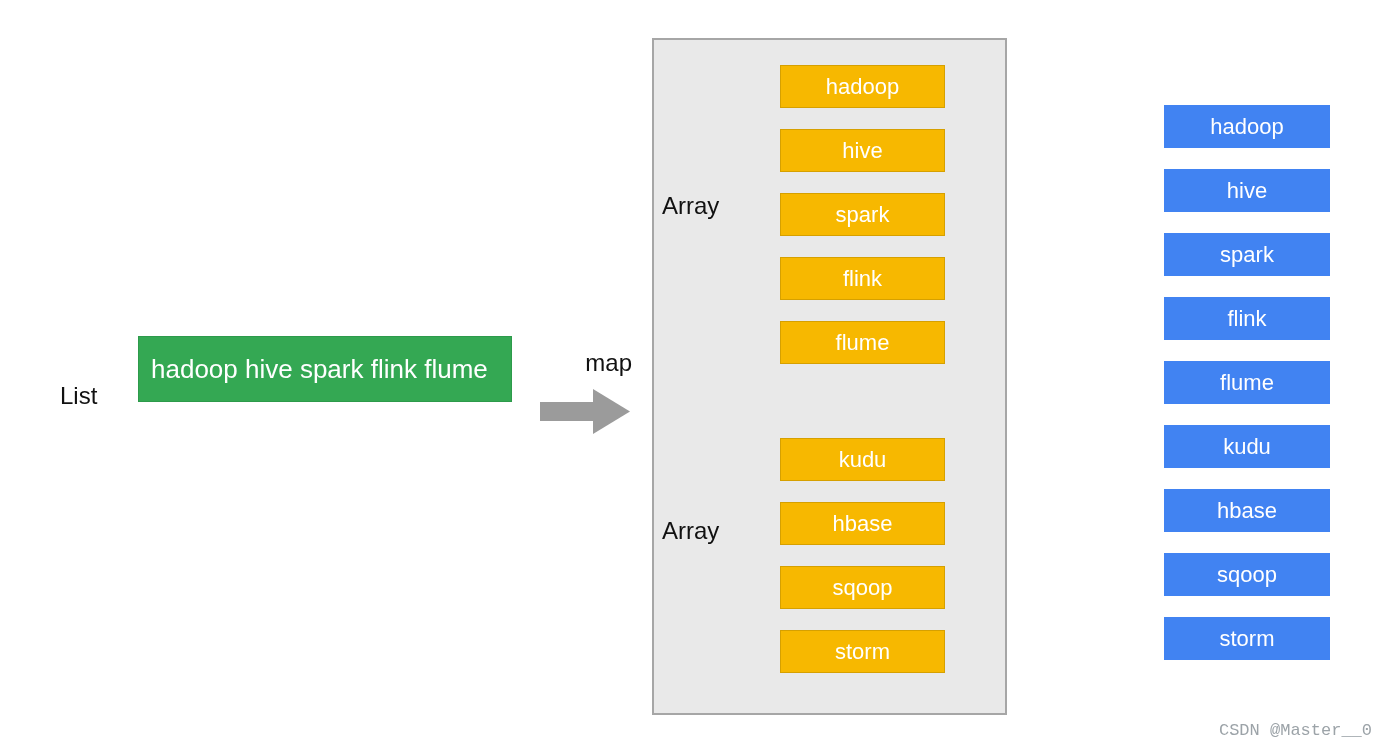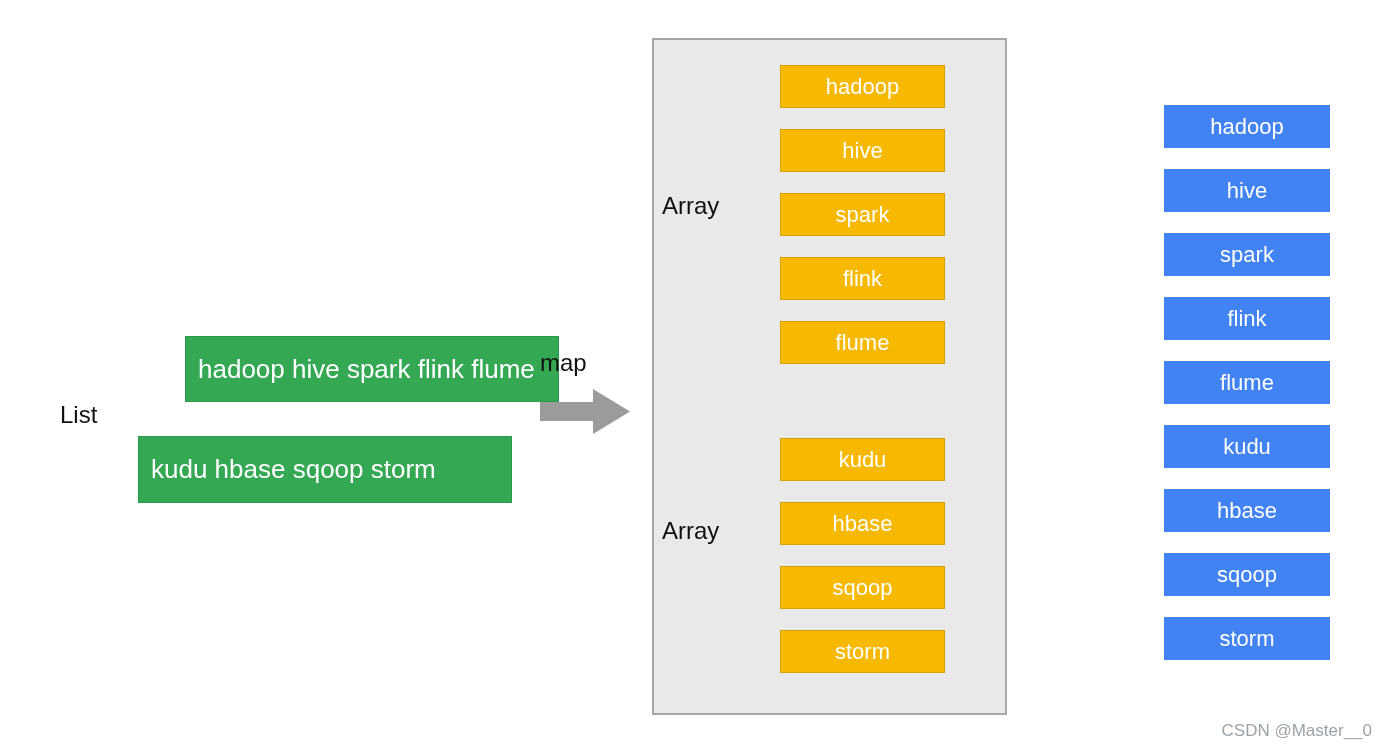--- a/index.html
+++ b/index.html
@@ -30,21 +30,21 @@
     position:absolute;left:138px;width:374px;height:66px;
     background:var(--green);
     border:1px solid var(--green-border);
     color:var(--box-text);
     font-size:26px;
     display:flex;align-items:center;
     padding-left:12px;
     white-space:nowrap;
   }
   
-  .step{position:absolute;text-align:left;}
+  .step{position:absolute;text-align:right;}
   .step .step-label{
     font-size:24px;color:var(--label-text);line-height:28px;
     display:block;margin-bottom:9px;white-space:nowrap;
   }
   .step svg{display:block;margin:0 auto;}
   
   .panel{
     position:absolute;left:652px;top:38px;width:355px;height:677px;
     background:var(--panel-bg);
     border:2px solid var(--panel-border);
@@ -81,31 +81,31 @@
     background:var(--blue);
     color:var(--box-text);
     font-size:22px;
     display:flex;align-items:center;justify-content:center;
     white-space:nowrap;
   }
   .watermark{
     position:absolute;right:8px;top:721px;
     font-size:17px;color:var(--watermark-text);
     white-space:nowrap;
+    font-family:Liberation Mono, monospace;
   }
 </style>
 </head>
 <body>
 
 <div class="canvas">
 
-  <div class="side-label" style="left:60px;top:401px;">List</div>
+  <div class="side-label" style="left:60px;top:382px;">List</div>
 
-  <div class="green-box" style="top:336px;margin-left:47px;">hadoop hive spark flink flume</div>
-  <div class="green-box" style="top:436px;height:67px;">kudu hbase sqoop storm</div>
+  <div class="green-box" style="top:336px;">hadoop hive spark flink flume</div>
 
   <div class="step" style="left:540px;top:349px;width:92px;">
     <span class="step-label">map</span>
     <svg width="92" height="50" viewBox="0 0 92 50" aria-hidden="true">
       <rect x="0" y="16" width="53" height="19" fill="#9B9B9B"></rect>
       <polygon points="53,3 90,25.5 53,48" fill="#9B9B9B"></polygon>
     </svg>
   </div>
 
   <div class="panel">

